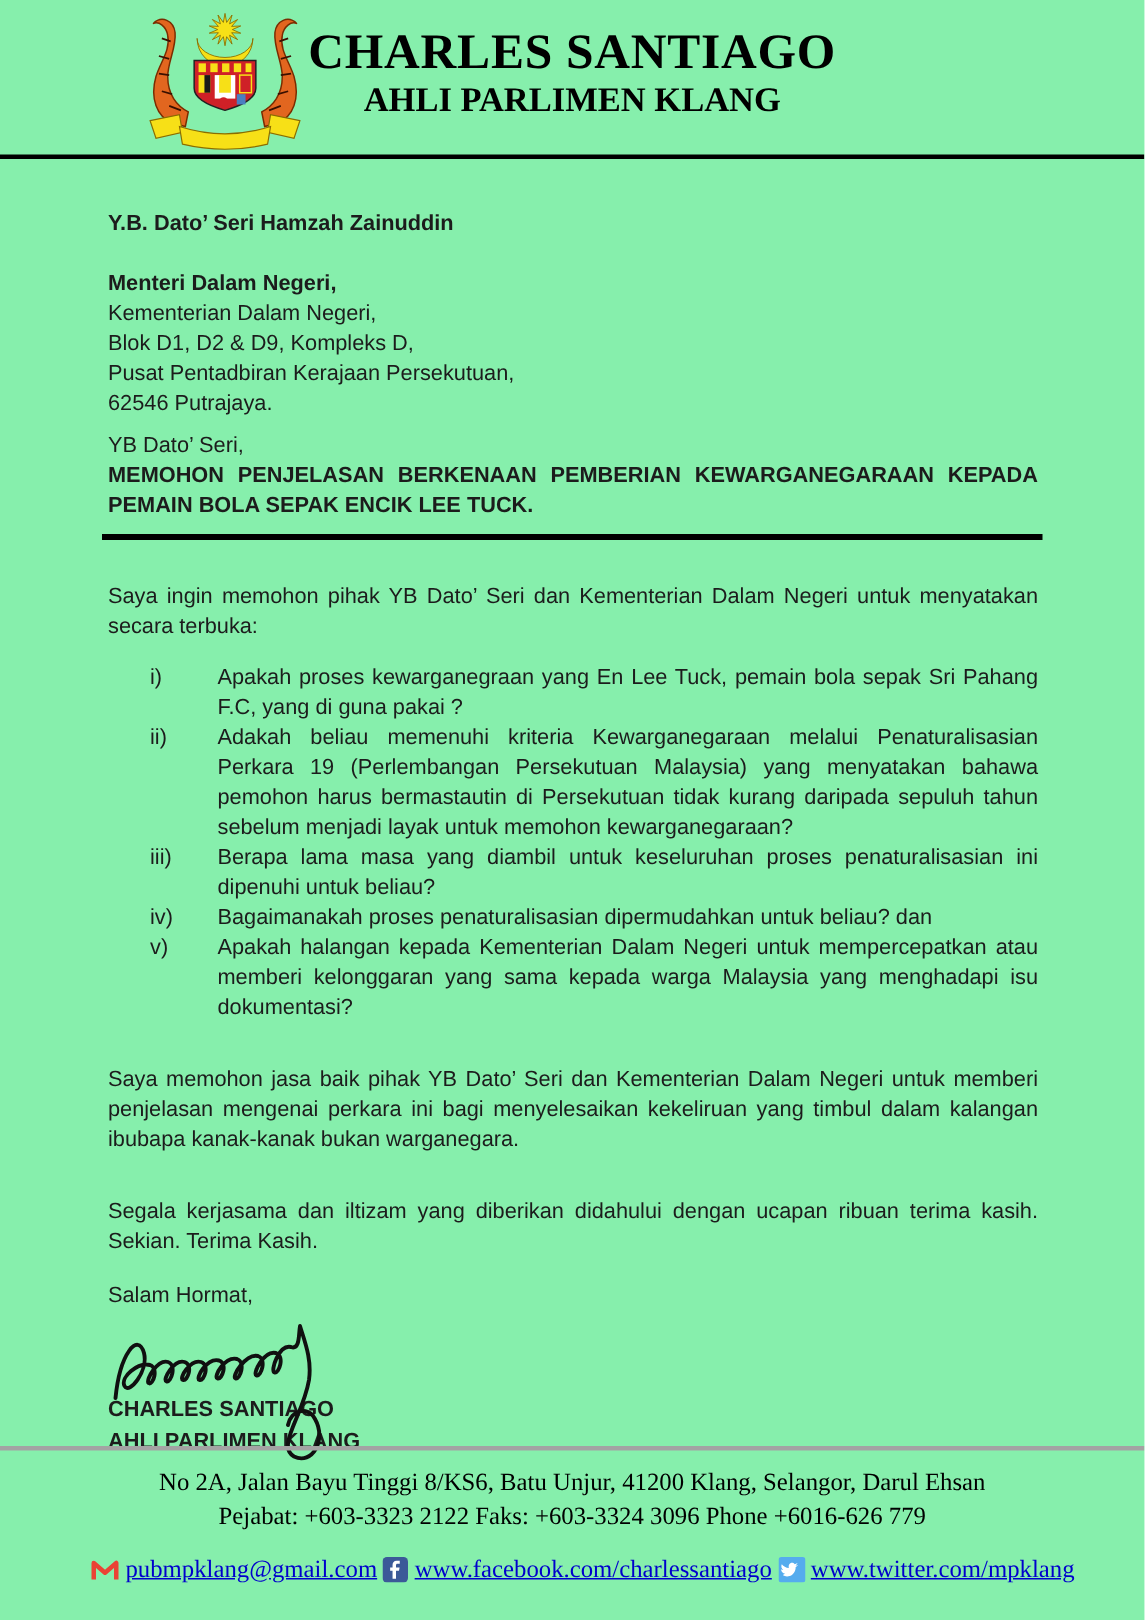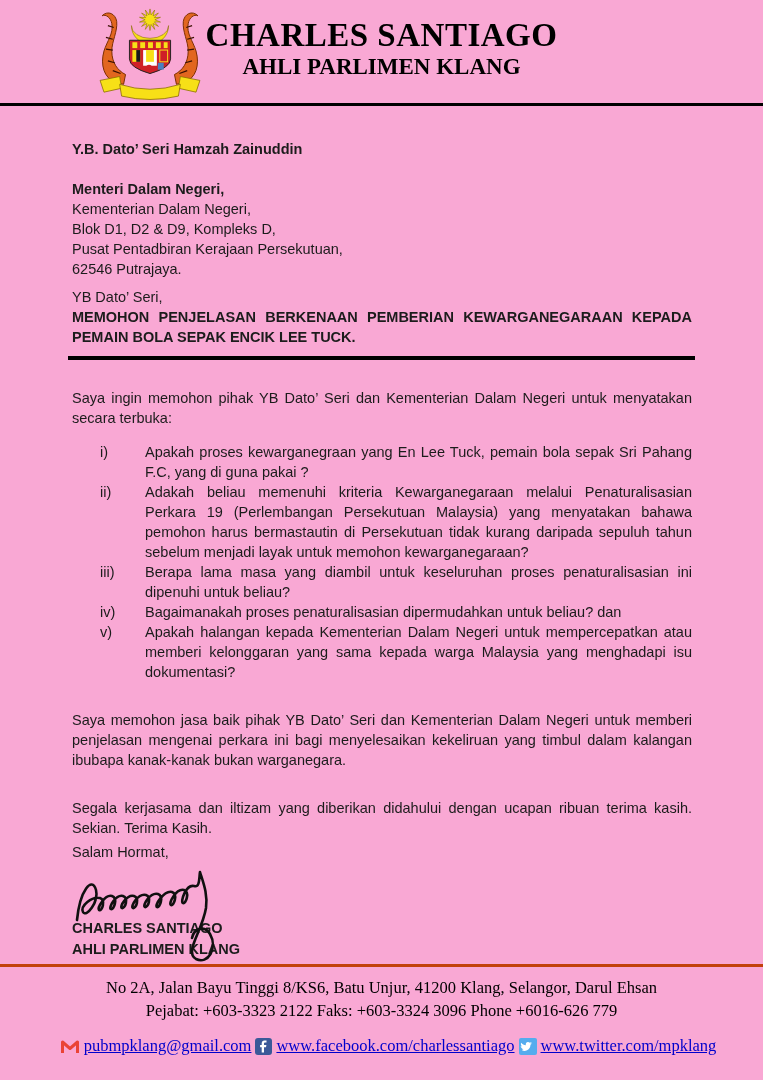--- a/index.html
+++ b/index.html
@@ -1,19 +1,19 @@
 <!DOCTYPE html>
 <html><head>
 <meta charset="utf-8">
 <style>
   html,body{margin:0;padding:0;background:#ffffff;}
   .page{
     position:relative;
     width:763px;height:1080px;
-    background:#f9a8d4;
+    background:#86efac;
     overflow:hidden;
     color:#1c1c1c;
     font-family:"Liberation Sans", sans-serif;
   }
   
   .header{
     position:relative;
     height:103px;
     border-bottom:3px solid #000;
   }
@@ -50,30 +50,30 @@
     height:4px;background:#000;
     margin:9px 0 0 -4px;
     width:627px;
   }
   .para{margin-top:28px;text-align:justify;}
   .para.first{margin-top:18px;}
   .q-list{margin-top:14px;}
   .q-item{display:flex;}
   .q-num{width:45px;margin-left:28px;flex:0 0 auto;}
   .q-text{flex:1 1 auto;text-align:justify;}
-  .closing{margin-top:4px;}
+  .closing{margin-top:16px;}
   .sig-wrap{
     position:relative;height:52px;margin-top:4px;
   }
   .sig-svg{position:absolute;left:0;top:-6px;}
   .signatory{font-weight:bold;line-height:21px;}
   
   .footer{
     position:absolute;left:0;top:964px;width:763px;
-    border-top:3px solid #c2410c;
+    border-top:3px solid #a3a3a3;
     text-align:center;
     font-family:"Liberation Serif", serif;
     color:#000;
   }
   .footer-line{font-size:16.5px;line-height:23px;}
   .footer-line.first{margin-top:9px;}
   .footer-links{
     margin-top:12px;
     font-size:16.5px;line-height:24px;
     display:flex;justify-content:center;align-items:center;gap:4px;padding-left:13px;

